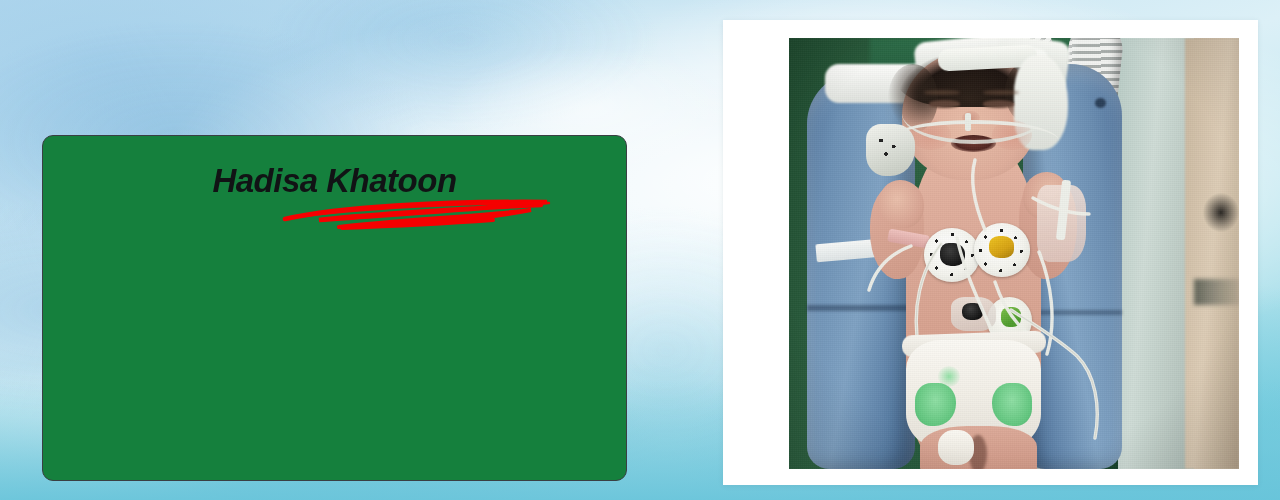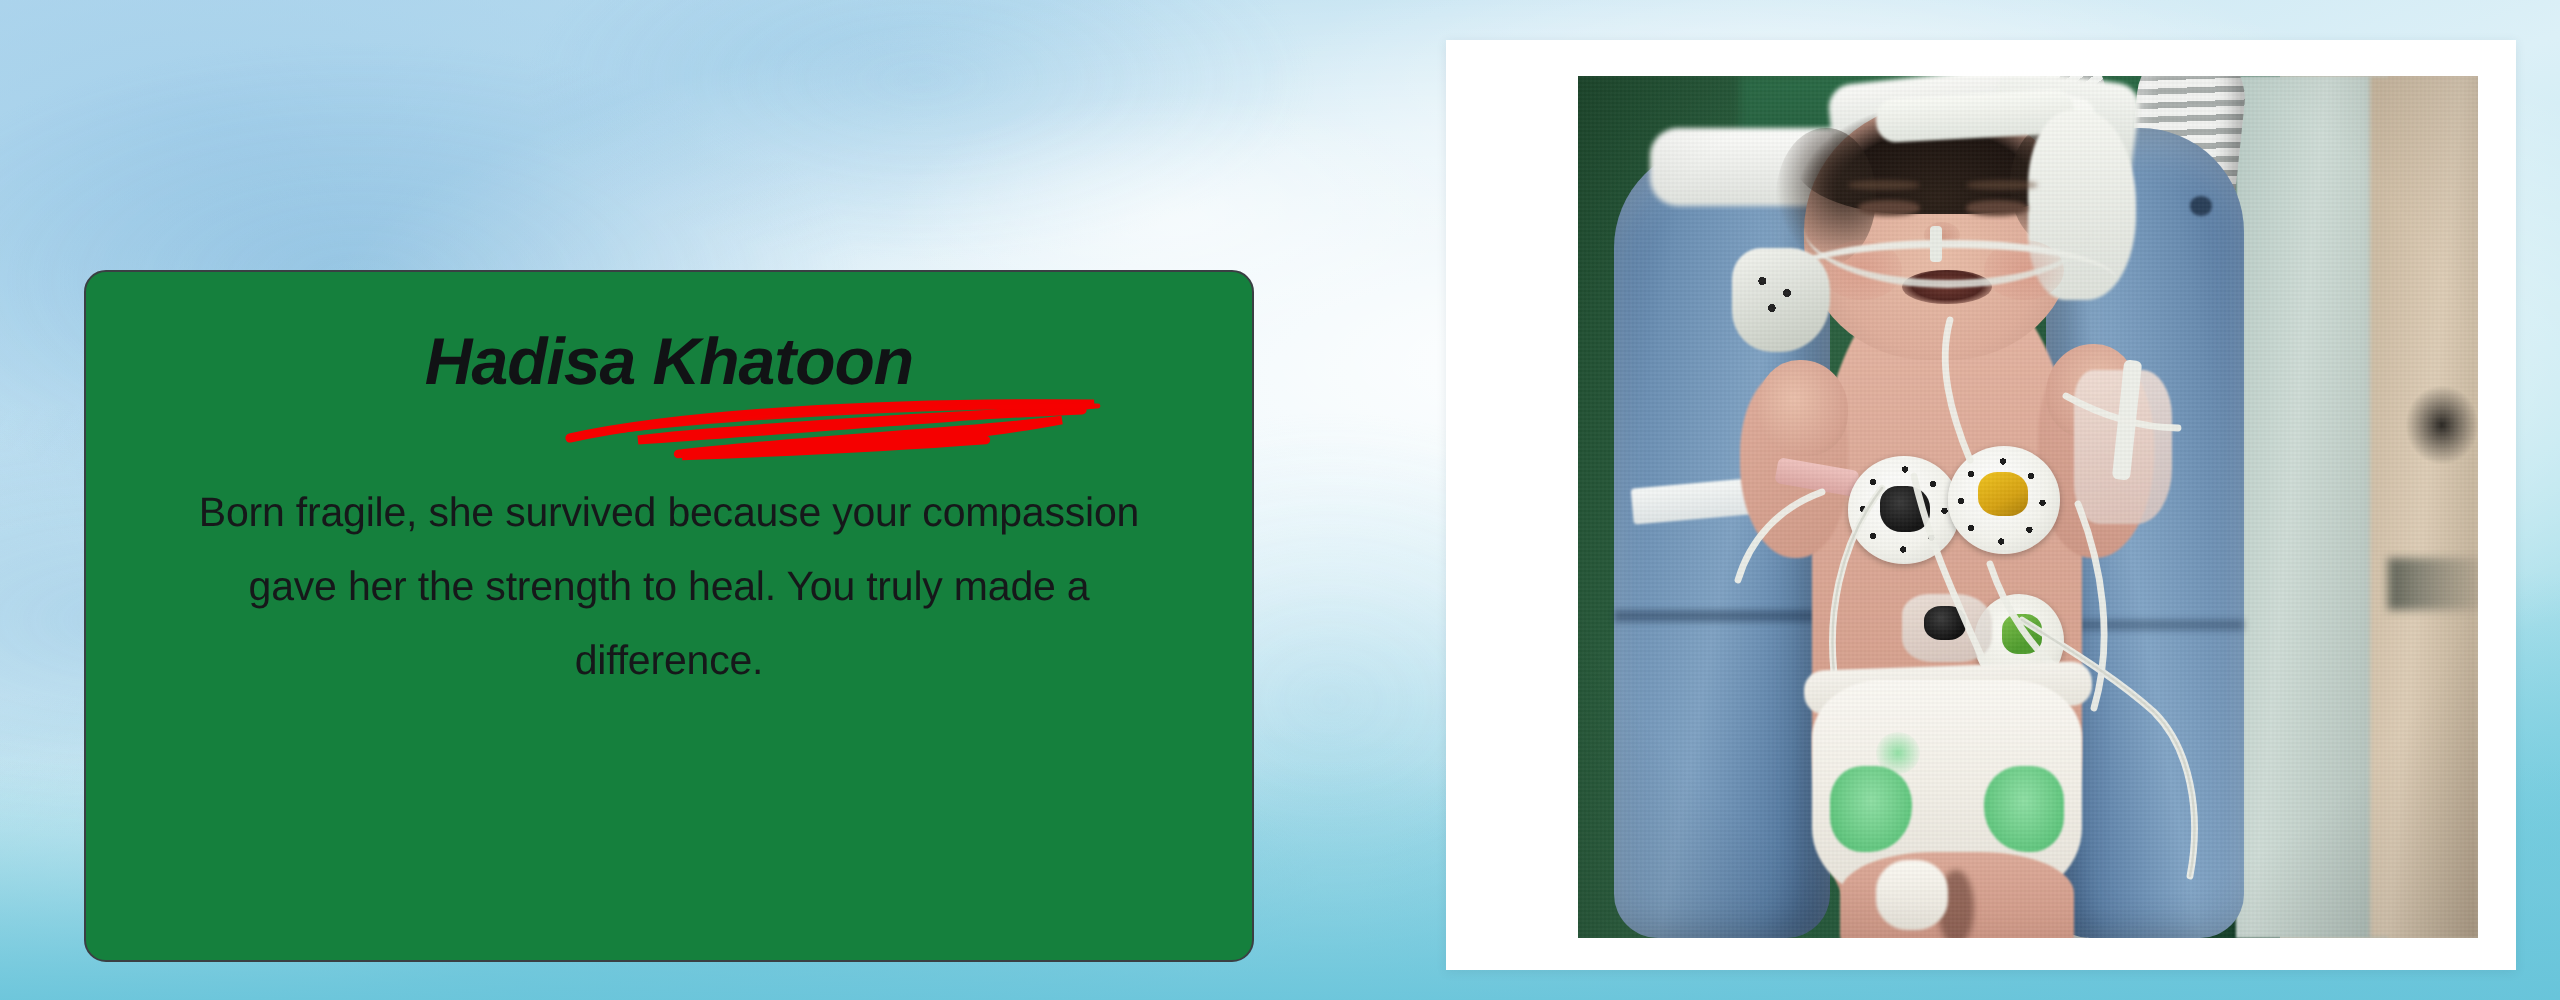--- a/index.html
+++ b/index.html
@@ -582,21 +582,20 @@
 
 
     <div class="underline-wrap">
       <svg viewBox="0 0 300 34" aria-hidden="true">
         <path d="M6 20 C 60 8, 160 2, 268 3 C 240 7, 150 13, 40 21 C 70 17, 170 10, 262 6" fill="none" stroke="#f50000" stroke-width="4.6" stroke-linecap="round"></path>
         <path d="M60 28 C 120 21, 205 17, 252 11 C 210 19, 140 26, 62 29 C 90 28, 160 25, 214 21" fill="none" stroke="#f50000" stroke-width="4.2" stroke-linecap="round"></path>
         <path d="M10 19 C 80 9, 185 4, 270 4" fill="none" stroke="#f50000" stroke-width="2.4" stroke-linecap="round" opacity="0.95"></path>
       </svg>
     </div>
 
-    <div class="story-body">Born fragile, she survived because your compassion gave her the strength to heal. You truly made a difference.</div>
   </div>
 
   <div id="photo-frame">
     <div id="photo">
 
       <div class="ph ph-bg-beige"></div>
       <div class="ph ph-green-sheet"></div>
       <div class="ph ph-green-top"></div>
       <div class="ph ph-dark-green-strip"></div>
       <div class="ph ph-teal-cloth"></div>

